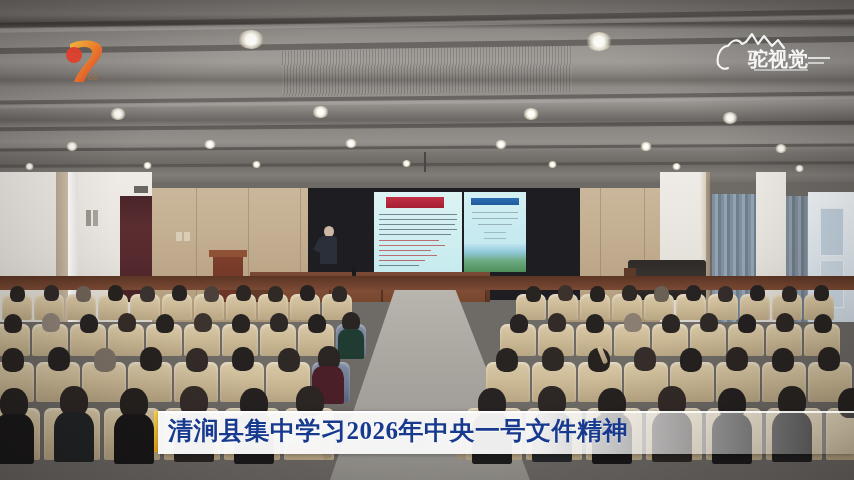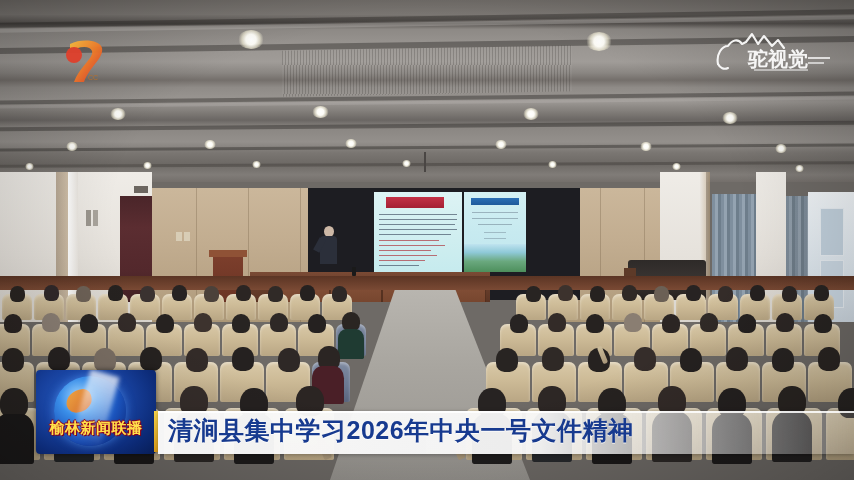--- a/index.html
+++ b/index.html
@@ -97,21 +97,21 @@
 
   .lt-bar{position:absolute;left:158px;top:411px;width:696px;height:41px;
     background:linear-gradient(90deg,rgba(250,250,250,.97) 0%,rgba(248,248,248,.95) 55%,
       rgba(244,244,244,.55) 78%,rgba(240,240,240,.14) 100%);
     border-top:2px solid rgba(255,255,255,.85);
     box-shadow:0 1px 4px rgba(0,0,0,.3);}
   .lt-accent{position:absolute;left:154px;top:411px;width:5px;height:41px;
     background:linear-gradient(180deg,#f7d24a,#d99b18);}
   .lt-head{position:absolute;left:168px;top:414px;
     font-size:25px;font-weight:bold;color:#173a8f;letter-spacing:.5px;
-    white-space:nowrap;text-shadow:0 1px 0 rgba(255,255,255,.7);}
+    white-space:nowrap;text-shadow:0 1px 0 rgba(255,255,255,.7);font-family:Liberation Serif, serif;}
 
   .vignette{position:absolute;inset:0;pointer-events:none;
     background:radial-gradient(ellipse at 50% 45%,rgba(0,0,0,0) 52%,rgba(0,0,0,.28) 100%);}
 </style>
 </head>
 <body>
 
 <div id="frame">
 
   <div class="ceiling">
@@ -414,25 +414,19 @@
     <svg viewBox="0 0 128 48" width="128" height="48" aria-hidden="true">
       <path d="M6 36 C4 26 10 18 16 18 C20 12 26 10 30 16 L34 14 L40 6 L46 16 L52 8 L60 18 L66 12 L72 20" fill="none" stroke="#ffffff" stroke-width="2.1" stroke-linecap="round" stroke-linejoin="round"></path>
       <path d="M6 36 C8 40 12 42 16 40" fill="none" stroke="#ffffff" stroke-width="2.1" stroke-linecap="round"></path>
       <text x="36" y="38" font-size="20" font-weight="bold" fill="#ffffff" font-family="Liberation Sans, sans-serif">驼视觉</text>
       <line x1="96" y1="30" x2="118" y2="30" stroke="#ffffff" stroke-width="1.6"></line>
       <line x1="96" y1="35" x2="112" y2="35" stroke="#ffffff" stroke-width="1.3"></line>
       <line x1="42" y1="42" x2="96" y2="42" stroke="#ffffff" stroke-width="1.2"></line>
     </svg>
   </div>
 
-  <div class="lt-logo">
-    <div class="globe"></div>
-    <div class="globe-land"></div>
-    <div class="globe-glare"></div>
-    <div class="lt-logo-text">榆林新闻联播</div>
-  </div>
 
 
   <div class="lt-accent"></div>
   <div class="lt-bar"></div>
   <div class="lt-head">清涧县集中学习2026年中央一号文件精神</div>
 
 </div>
 
 </body></html>

